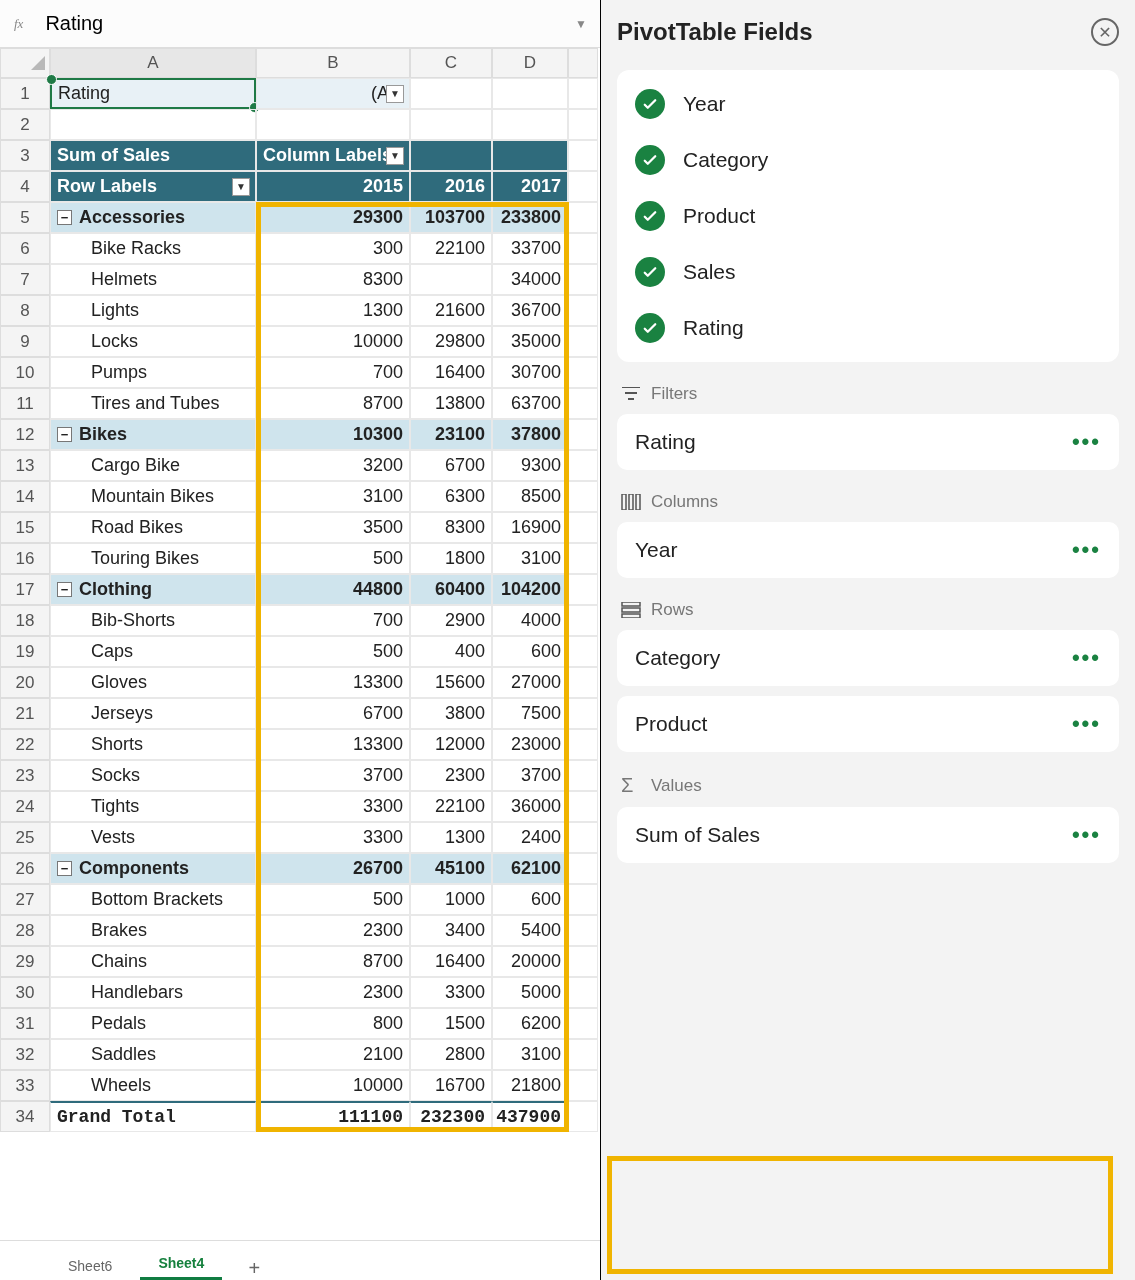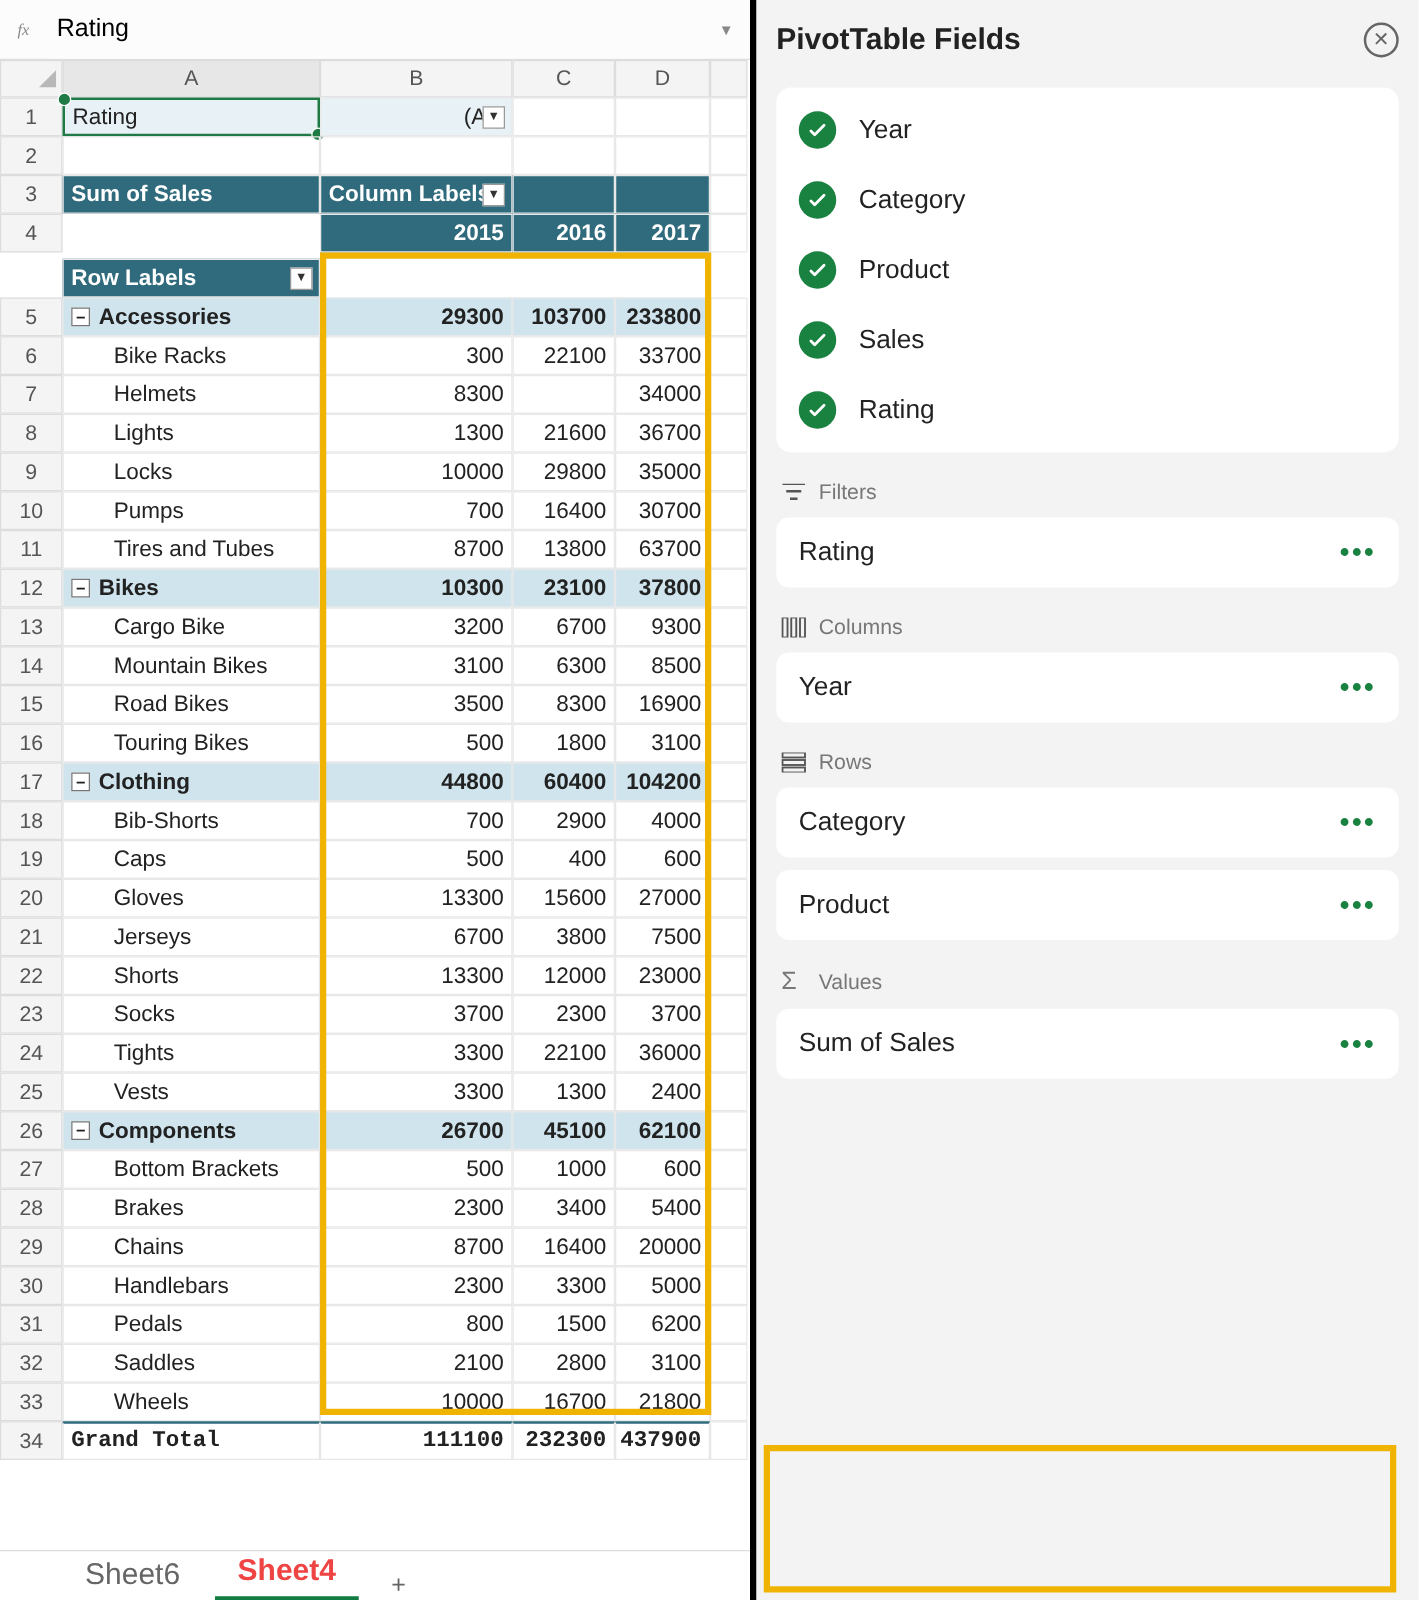--- a/index.html
+++ b/index.html
@@ -1,18 +1,18 @@
 <!DOCTYPE html>
 <html><head>
 <meta charset="utf-8">
 <style>
   * { box-sizing: border-box; margin: 0; padding: 0; }
   body { font-family: -apple-system, BlinkMacSystemFont, "Segoe UI", Arial, sans-serif; font-size: 18px; color: #222; width: 1135px; height: 1280px; display: flex; background: #fff; overflow: hidden; }
   .left { width: 600px; display: flex; flex-direction: column; }
-  .right { flex: 1; background: #f3f3f3; border-left: 5px solid #000000; padding: 18px 16px; overflow: auto; }
+  .right { flex: 1; background: #f3f3f3; border-left: 1px solid #000000; padding: 18px 16px; overflow: auto; }
 
   
   .formula-bar { display: flex; align-items: center; height: 48px; border-bottom: 1px solid #ddd; background: #fcfcfc; }
   .fx { font-style: italic; color: #888; padding: 0 14px; font-size: 13px; font-family: Georgia, serif; }
   .formula-input { flex: 1; height: 100%; border: none; outline: none; font-size: 20px; padding: 0 8px; background: #fcfcfc; }
   .fb-drop { width: 38px; text-align: center; color: #888; font-size: 12px; }
 
   
   .grid { display: grid; grid-template-columns: 50px 206px 154px 82px 76px 30px; position: relative; }
   .hdr { background: #f4f4f4; border: 1px solid #ddd; height: 30px; display: flex; align-items: center; justify-content: center; font-size: 17px; color: #555; }
@@ -30,22 +30,22 @@
   .gt-border { border-top: 2px solid #2f6b7c; font-family: Liberation Mono, monospace; }
   .drop-btn { width:18px; height:18px; background:#fff; border:1px solid #999; display:flex; align-items:center; justify-content:center; position:absolute; right:5px; font-size:10px; color:#333; }
   .active-cell-outline { border: 2px solid #1f7a46 !important; }
 
   
   .yellow-box-1 { position:absolute; border:5px solid #f0b400; pointer-events:none; }
   .yellow-box-2 { position:absolute; border:5px solid #f0b400; pointer-events:none; }
 
   
   .tabs { height: 40px; border-top:1px solid #ddd; display:flex; align-items:flex-end; padding-left: 50px; gap:10px; }
-  .tab { padding: 6px 18px; font-size:24px; color:#666; }
-  .tab.active { color:#ef4444; border-bottom:3px solid #107c41; font-weight:600; }
+  .tab { padding: 6px 18px; font-size:14px; color:#666; }
+  .tab.active { color:#15803d; border-bottom:3px solid #107c41; font-weight:600; }
   .tab-add { width:24px; height:24px; display:flex; align-items:center; justify-content:center; color:#666; margin-left:10px; font-size:20px; }
 
   
   .panel-header { display:flex; align-items:center; justify-content:space-between; margin-bottom: 24px; }
   .panel-title { font-size:24px; font-weight:700; }
   .close-x { width:28px; height:28px; border:2px solid #666; border-radius:50%; display:flex; align-items:center; justify-content:center; font-size:16px; color:#666; }
   .section-label { font-size:17px; color:#777; display:flex; align-items:center; gap:10px; margin: 14px 0 10px 4px; }
   .section-row { display:flex; justify-content:space-between; align-items:center; }
   .sort-icon { font-size:16px; letter-spacing:-2px; }
   .field-list { background:#fff; border-radius:12px; padding: 6px 0; margin-bottom: 22px; }
@@ -107,21 +107,21 @@
     <div class="cell teal">Sum of Sales</div>
     <div class="cell teal" style="position:relative;">
       <span>Column Labels</span>
       <span class="drop-btn" style="color:#333;">▼</span>
     </div>
     <div class="cell teal"></div>
     <div class="cell teal"></div>
     <div class="cell"></div>
 
     <div class="row-hdr">4</div>
-    <div class="cell teal" style="position:relative;margin-top:36px;">
+    <div class="cell teal" style="position:relative;">
       <span>Row Labels</span>
       <span class="drop-btn">▼</span>
     </div>
     <div class="cell teal num">2015</div>
     <div class="cell teal num">2016</div>
     <div class="cell teal num">2017</div>
     <div class="cell"></div>
 
     <div id="data-rows" style="display:contents;"><div class="row-hdr">5</div><div class="cell subhead indent1">
             <span class="collapse">−</span>

